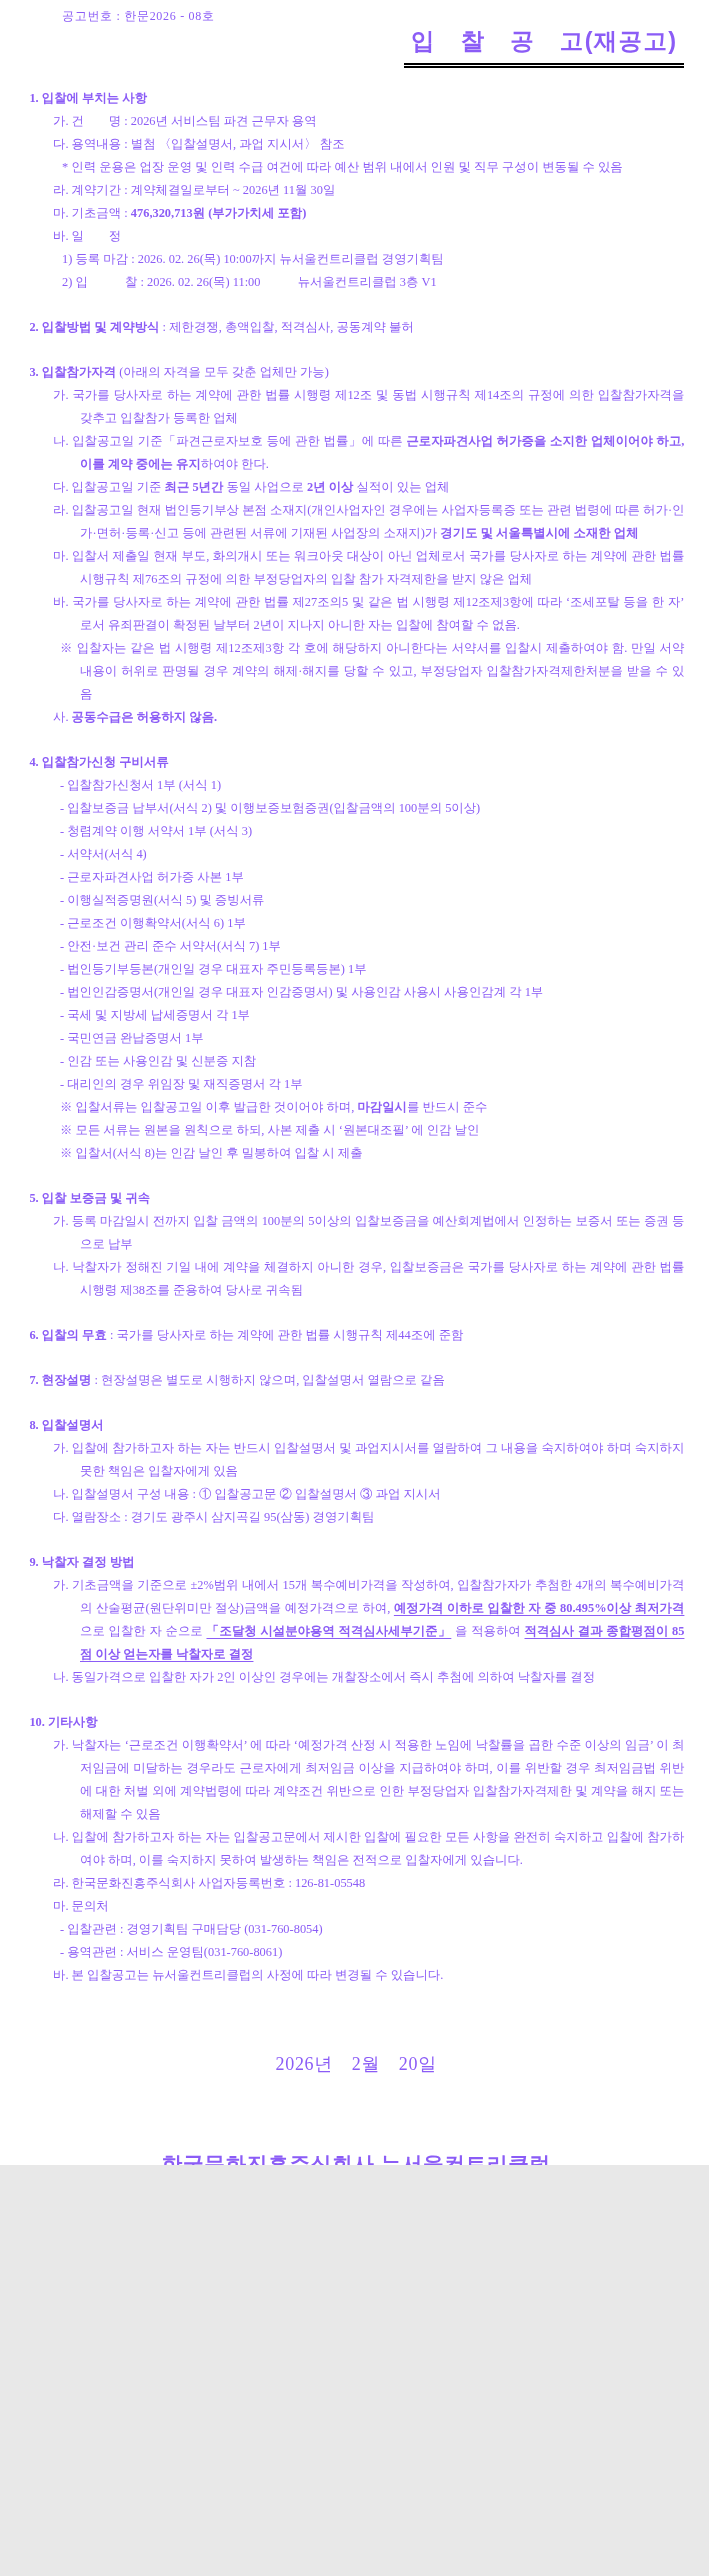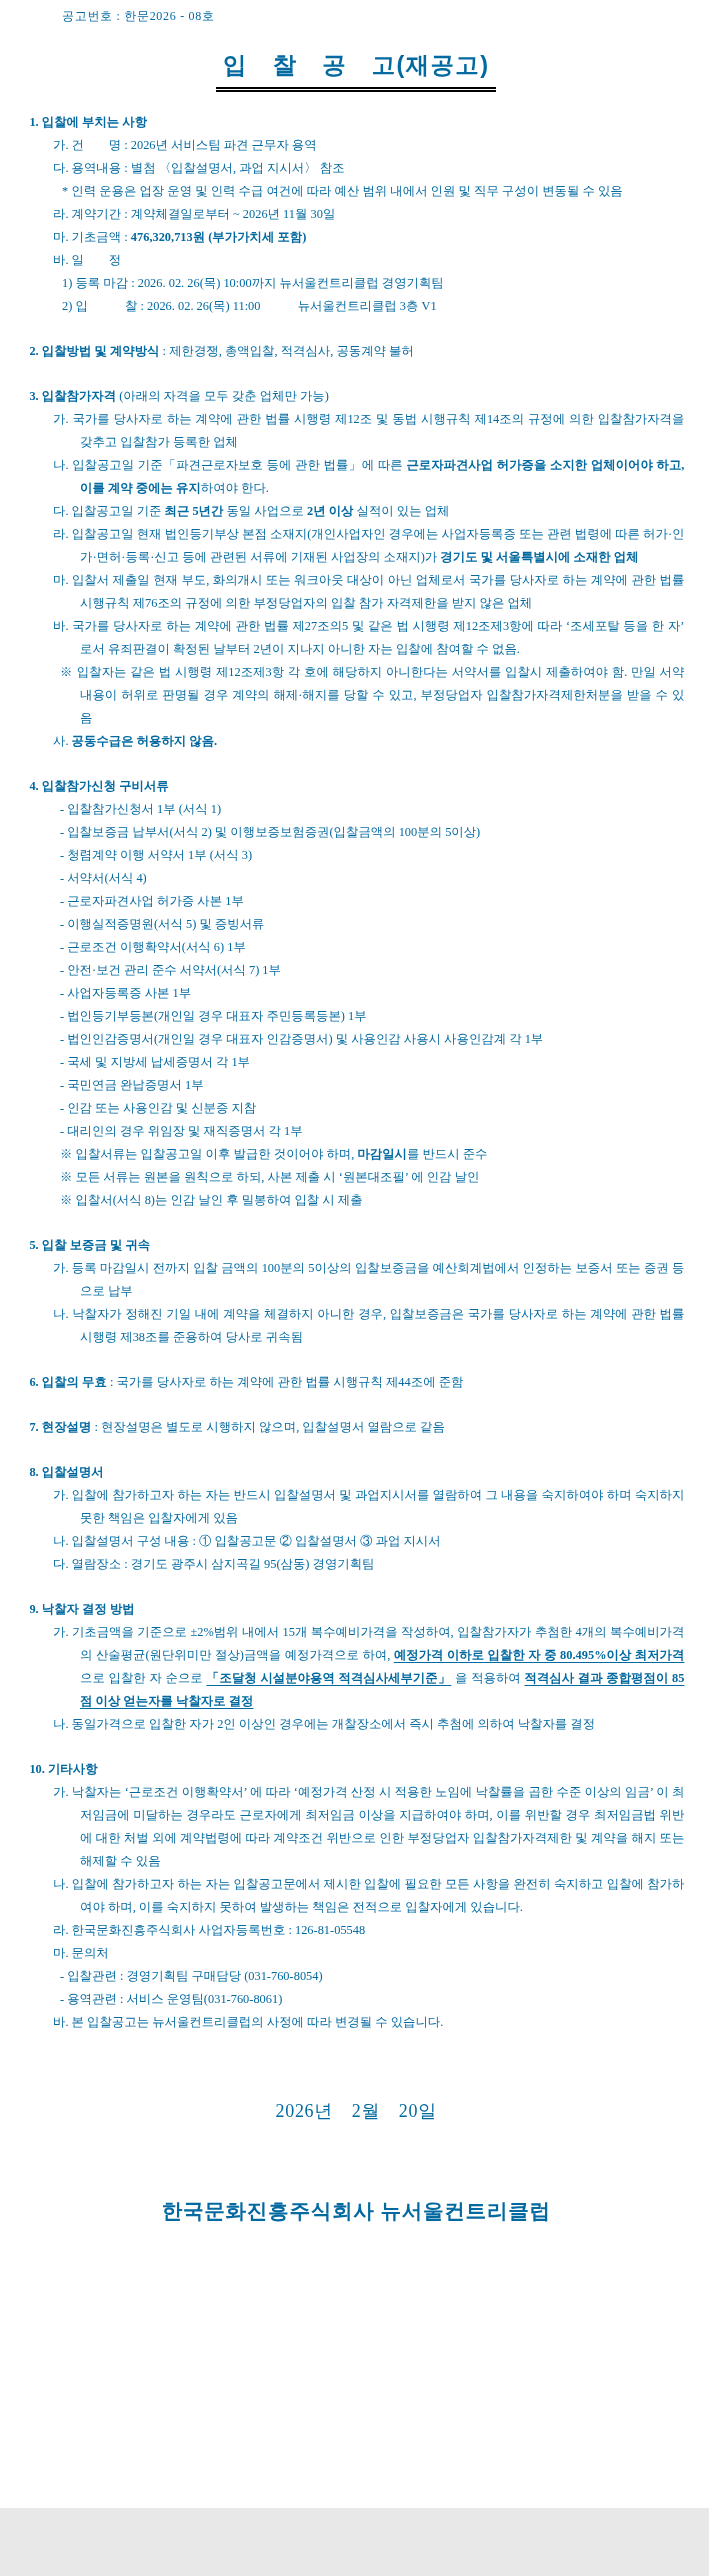--- a/index.html
+++ b/index.html
@@ -1,33 +1,33 @@
 <!DOCTYPE html>
 <html style="font-size:11.4px"><head>
 <meta charset="utf-8">
 <style>
   html, body { margin: 0; padding: 0; background: #e8e8e8; }
   .page {
     width: 710px;
-    height: 2508px;
+    height: 2165px;
     margin: 0 auto;
     background: #ffffff;
-    color: #0369a1;
+    color: #8b5cf6;
     font-family: "Liberation Serif", "DejaVu Serif", serif;
     font-size: 12.4px;
     box-sizing: border-box;
     padding: 5.7px 25.6px 0 28px;
     overflow: hidden;
   }
   .doc-number {
     margin: 2.8px 0 0 34px;
     font-size: 12px;
     letter-spacing: 0.7px;
   }
-  .title-wrap { text-align: center; margin-top: 24px; }
+  .title-wrap { text-align: right; }
   .doc-title {
     display: inline-block;
     font-family: "Liberation Sans", "DejaVu Sans", sans-serif;
     font-weight: bold;
     font-size: 23.4px;
     letter-spacing: 1.4px;
     border-bottom: 5px double #000;
     padding: 0 7px 5.7px 7px;
   }
   .sections { margin-top: 19px; }
@@ -95,21 +95,20 @@
       <div class="section">
         <p class="p h"><span class="b">4. 입찰참가신청 구비서류</span></p>
         <p class="p d"><span>- 입찰참가신청서 1부 (서식 1)</span></p>
         <p class="p d"><span>- 입찰보증금 납부서(서식 2) 및 이행보증보험증권(입찰금액의 100분의 5이상)</span></p>
         <p class="p d"><span>- 청렴계약 이행 서약서 1부 (서식 3)</span></p>
         <p class="p d"><span>- 서약서(서식 4)</span></p>
         <p class="p d"><span>- 근로자파견사업 허가증 사본 1부</span></p>
         <p class="p d"><span>- 이행실적증명원(서식 5) 및 증빙서류</span></p>
         <p class="p d"><span>- 근로조건 이행확약서(서식 6) 1부</span></p>
         <p class="p d"><span>- 안전·보건 관리 준수 서약서(서식 7) 1부</span></p>
-        <p class="p d"><span>- 사업자등록증 사본 1부</span></p>
         <p class="p d"><span>- 법인등기부등본(개인일 경우 대표자 주민등록등본) 1부</span></p>
         <p class="p d"><span>- 법인인감증명서(개인일 경우 대표자 인감증명서) 및 사용인감 사용시 사용인감계 각 1부</span></p>
         <p class="p d"><span>- 국세 및 지방세 납세증명서 각 1부</span></p>
         <p class="p d"><span>- 국민연금 완납증명서 1부</span></p>
         <p class="p d"><span>- 인감 또는 사용인감 및 신분증 지참</span></p>
         <p class="p d"><span>- 대리인의 경우 위임장 및 재직증명서 각 1부</span></p>
         <p class="p n"><span>※ 입찰서류는 입찰공고일 이후 발급한 것이어야 하며, </span><span class="b">마감일시</span><span>를 반드시 준수</span></p>
         <p class="p n"><span>※ 모든 서류는 원본을 원칙으로 하되, 사본 제출 시 ‘원본대조필’ 에 인감 날인</span></p>
         <p class="p n"><span>※ 입찰서(서식 8)는 인감 날인 후 밀봉하여 입찰 시 제출</span></p>
       </div>

